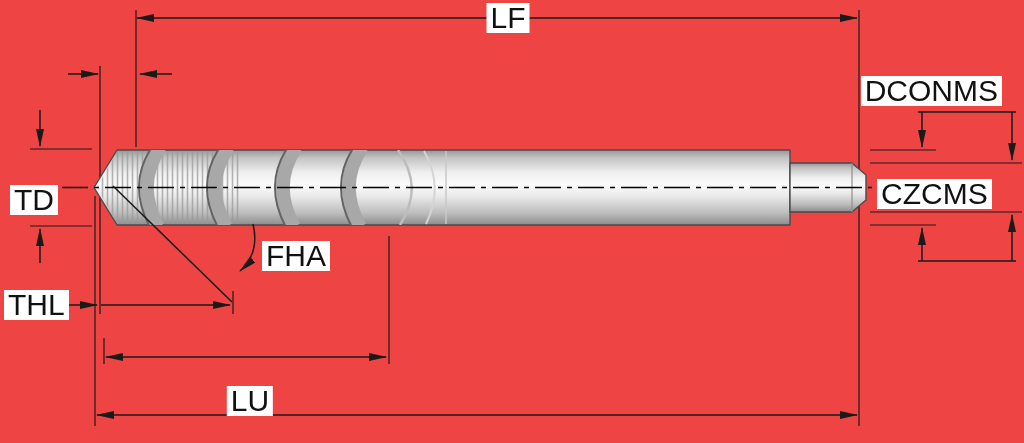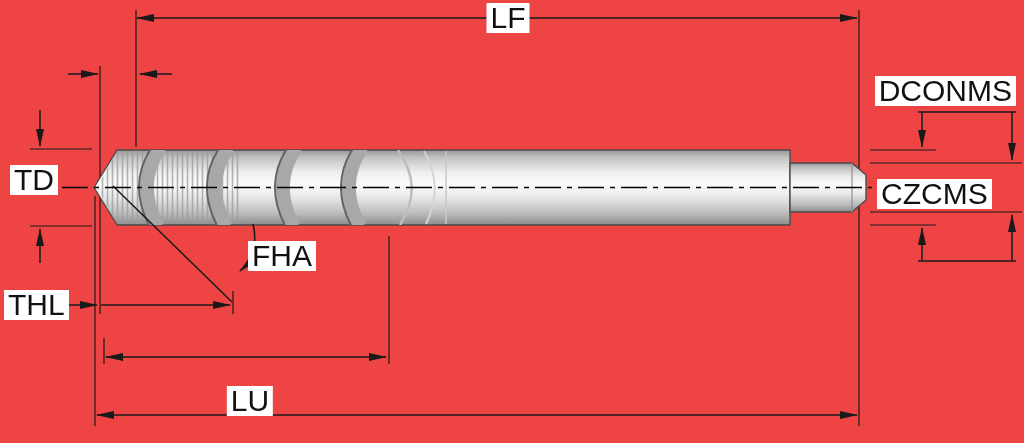--- a/index.html
+++ b/index.html
@@ -129,20 +129,20 @@
       </g>
       <g>
         <line x1="1012" y1="112" x2="1012" y2="160" marker-end="url(#arr)"></line>
         <line x1="1012" y1="261" x2="1012" y2="215" marker-end="url(#arr)"></line>
         <line x1="918" y1="261" x2="1016" y2="261"></line>
       </g>
     </g>
   </svg>
 
   <div class="lbl lbl-center" style="left:508px;top:18px;">LF</div>
-  <div class="lbl lbl-left" style="left:10px;top:180px;">TD</div>
+  <div class="lbl lbl-left" style="left:10px;top:200px;">TD</div>
   <div class="lbl lbl-left" style="left:4px;top:305px;">THL</div>
-  <div class="lbl lbl-left" style="left:248px;top:256px;">FHA</div>
+  <div class="lbl lbl-left" style="left:262px;top:256px;">FHA</div>
   <div class="lbl lbl-center" style="left:250px;top:357px;margin-top:44px;">LU</div>
-  <div class="lbl lbl-right" style="right:8px;top:91px;">DCONMS</div>
+  <div class="lbl lbl-right" style="right:22px;top:91px;">DCONMS</div>
   <div class="lbl lbl-left" style="left:877px;top:186px;margin-top:8px;">CZCMS</div>
 
 </div>
 
 </body></html>

